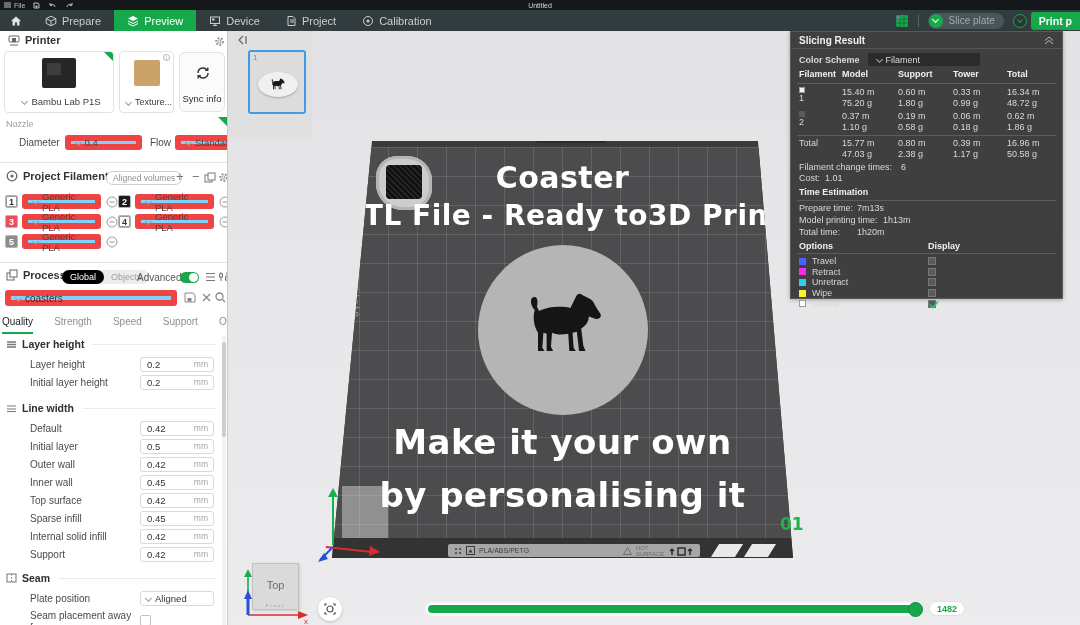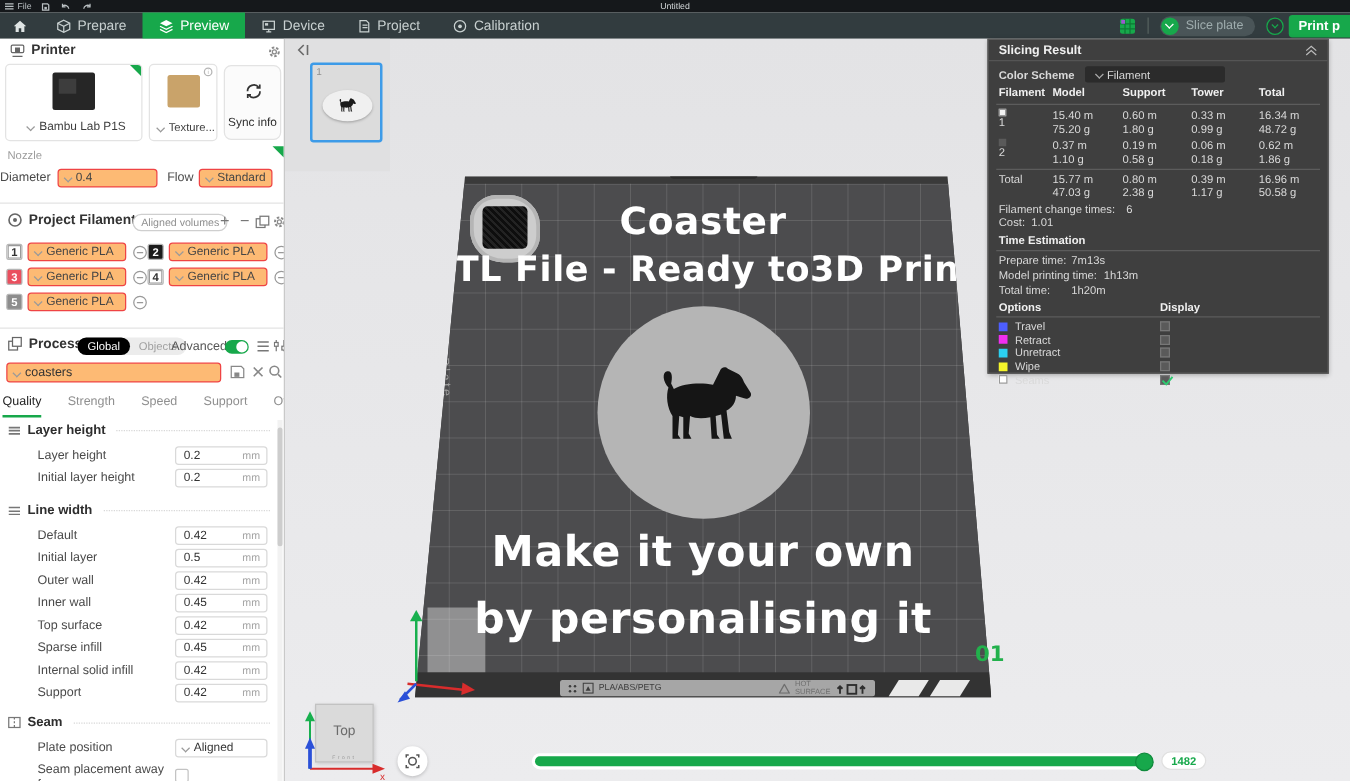--- a/index.html
+++ b/index.html
@@ -15,21 +15,21 @@
   .titlebar{left:0;top:0;width:1080px;height:10px;background:#15181b;color:#b9bfc2;font-size:7px;display:flex;align-items:center;gap:8px;padding:0 4px}
   
   .tabbar{left:0;top:10px;width:1080px;height:21px;background:#323c3f;display:flex;align-items:center}
   .tab{display:flex;align-items:center;gap:5px;height:21px;padding:0 13px;color:#c8d0d0;font-size:11px;cursor:default}
   .tab.active{background:#17a84b;color:#fff}
   
   .leftpanel{left:0;top:31px;width:228px;height:594px;background:#fff;border-right:1px solid #c9c9c9;font-size:10px;color:#444;overflow:hidden}
   .secline{position:absolute;left:0;width:228px;border-top:1px solid #e4e4e4}
   .sechead{position:absolute;display:flex;align-items:center;gap:5px;font-weight:bold;font-size:11px;color:#333}
   .card{position:absolute;border:1px solid #e3e3e3;border-radius:4px;background:#fff;overflow:hidden}
-  .selbox{display:flex;align-items:center;border:1px solid #ef4444;border-radius:3px;background:#fdba74;height:15px;font-size:9.5px;color:#444}
+  .selbox{display:flex;align-items:center;border:6px solid #ef4444;border-radius:3px;background:#7dd3fc;height:15px;font-size:9.5px;color:#444}
   .inputrow{position:absolute;left:0;width:222px;height:16px;display:flex;align-items:center}
   .inputrow .lab{position:absolute;left:30px;color:#4a4a4a;font-size:10px}
   .inputrow .box{position:absolute;left:140px;width:74px;height:15px;border:1px solid #d9d9d9;border-radius:3px;display:flex;align-items:center;background:#fff}
   .inputrow .val{padding-left:6px;font-size:9.5px;color:#333;flex:1}
   .inputrow .unit{font-size:8.5px;color:#a3a3a3;padding-right:5px}
   .grouphead{position:absolute;left:6px;width:210px;display:flex;align-items:center;gap:5px;font-weight:bold;font-size:10.5px;color:#2e2e2e}
   .grouphead .dots{flex:1;border-top:1px dotted #d8d8d8;margin-left:4px}
   .ptabs{position:absolute;left:0;width:222px;display:flex;font-size:10px;color:#8f8f8f}
   .ptabs .pt{padding:3px 0 5px;margin-right:21px}
   .ptabs .pt.on{color:#1e1e1e;font-weight:normal;border-bottom:2px solid #17a84b}
@@ -205,21 +205,21 @@
   <div class="card" style="left:179px;top:21px;width:46px;height:60px;background:#fbfbfb;border-radius:6px">
     <svg class="abs" style="left:15px;top:12px" width="16" height="16">
         <path d="M13 8a5 5 0 0 1-9 3M3 8a5 5 0 0 1 9-3" fill="none" stroke="#333" stroke-width="1.4"></path>
         <path d="M12.8 2.6v2.6h-2.6M3.2 13.4v-2.6h2.6" fill="none" stroke="#333" stroke-width="1.4"></path>
       </svg>
     <div class="abs" style="left:0;bottom:7px;width:100%;text-align:center;font-size:9.5px;color:#2c2c2c">Sync info</div>
   </div>
 
   <div class="abs" style="left:6px;top:88px;font-size:9px;color:#9c9c9c">Nozzle</div>
   <div class="gtri" style="top:86px"></div>
-  <div class="abs flex" style="left:0;top:103px;width:218px;height:16px">
+  <div class="abs flex" style="left:19px;top:103px;width:218px;height:16px">
     <span style="font-size:10px;color:#4a4a4a">Diameter</span>
     <div class="selbox" style="width:84px;margin-left:5px">
       <span class="chev"></span>
       <span>0.4</span>
     </div>
     <span style="font-size:10px;color:#4a4a4a;margin-left:8px">Flow</span>
     <div class="selbox" style="width:62px;margin-left:4px">
       <span class="chev"></span>
       <span>Standard</span>
     </div>

